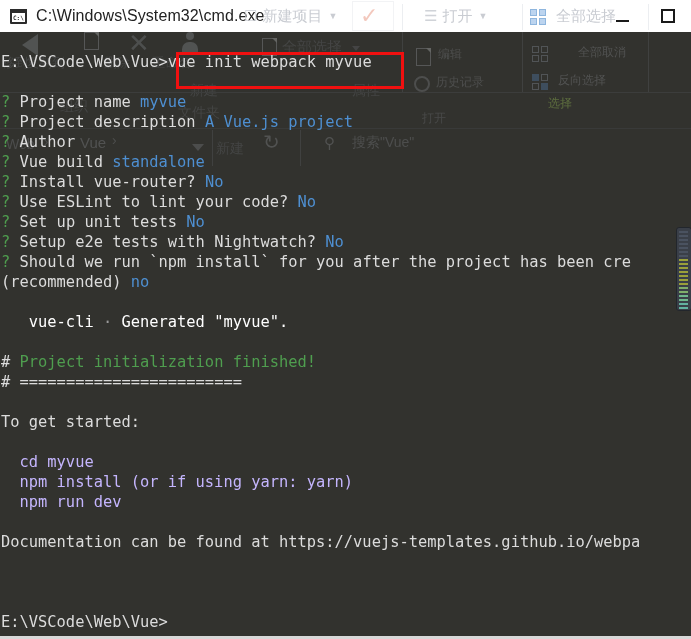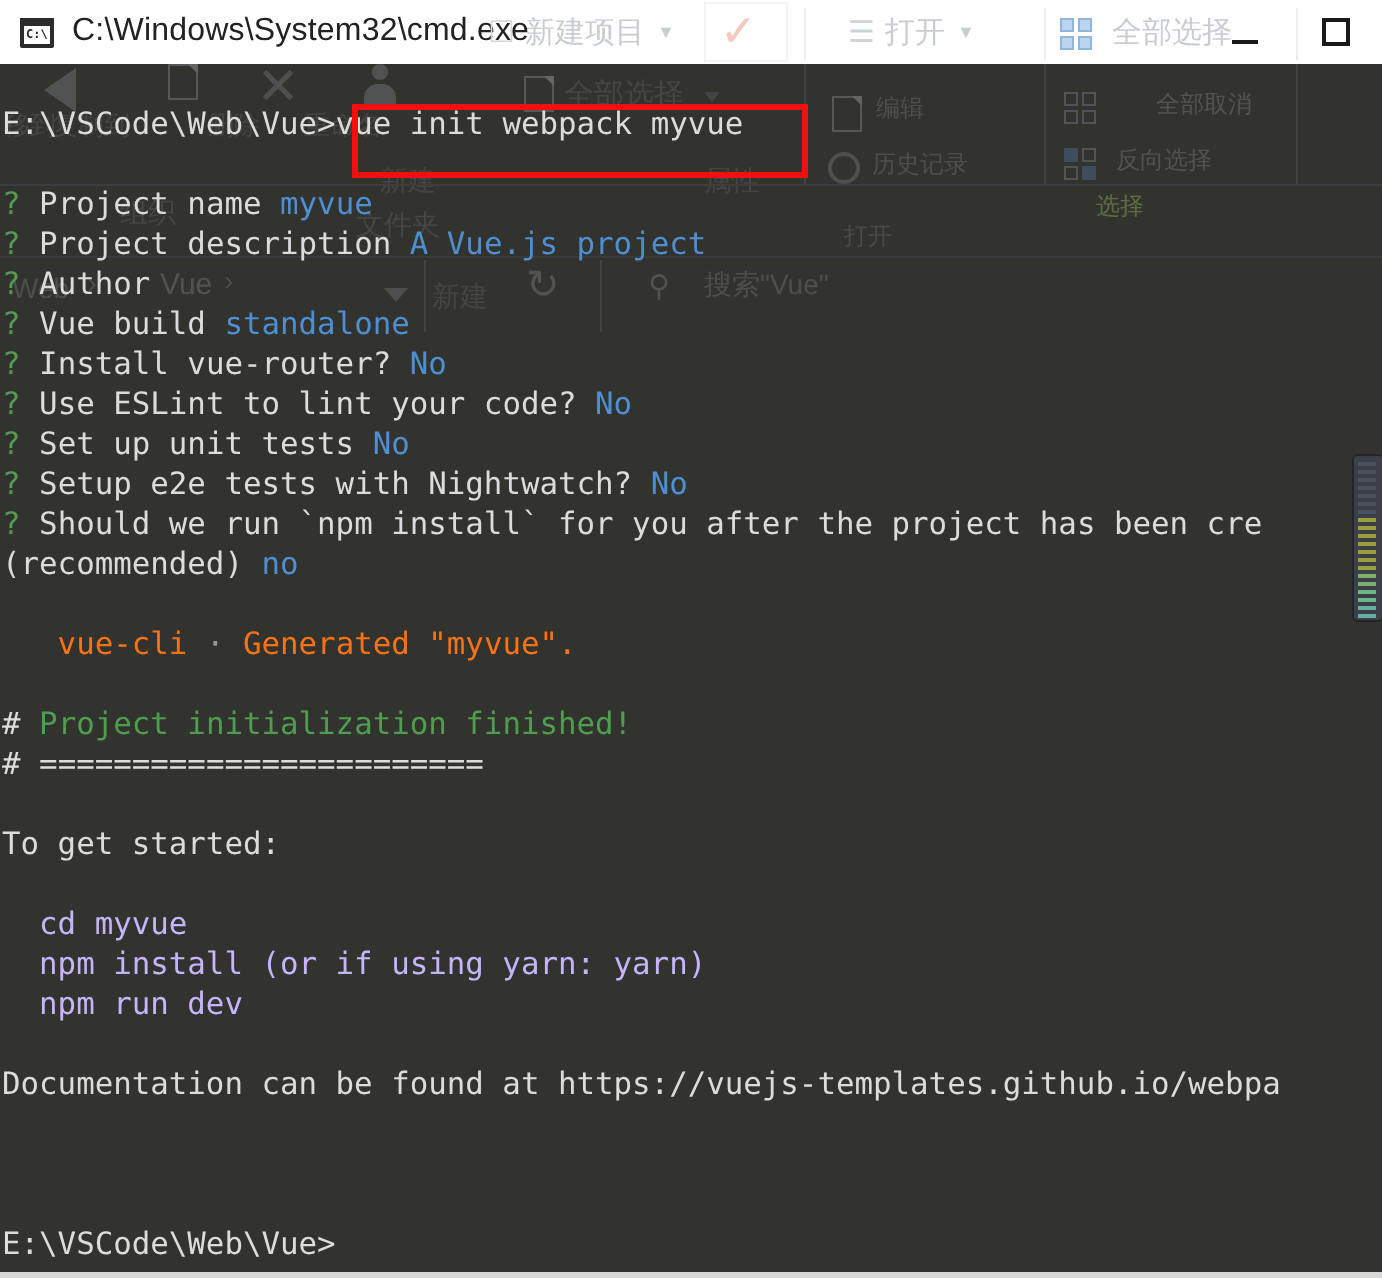--- a/index.html
+++ b/index.html
@@ -96,21 +96,21 @@
     line-height:20px;
     color:#d6d6d6;
     white-space:pre;
     overflow:hidden;
   }
   .ln{height:20px;white-space:pre;padding-left:1px;}
   .c-white{color:#dcdcdc;}
   .c-green{color:#4f9e4f;}
   .c-blue{color:#4e8fd1;}
   .c-gold{color:#c4b5fd;}
-  .c-gray{color:#f97316;}
+  .c-gray{color:#ffffff;}
   .c-dim{color:#9a9a9a;}
 
   
   #redbox{
     position:absolute;left:176px;top:52px;width:228px;height:37px;
     border:3px solid #f01010;box-sizing:border-box;
     z-index:30;pointer-events:none;
   }
 
   

